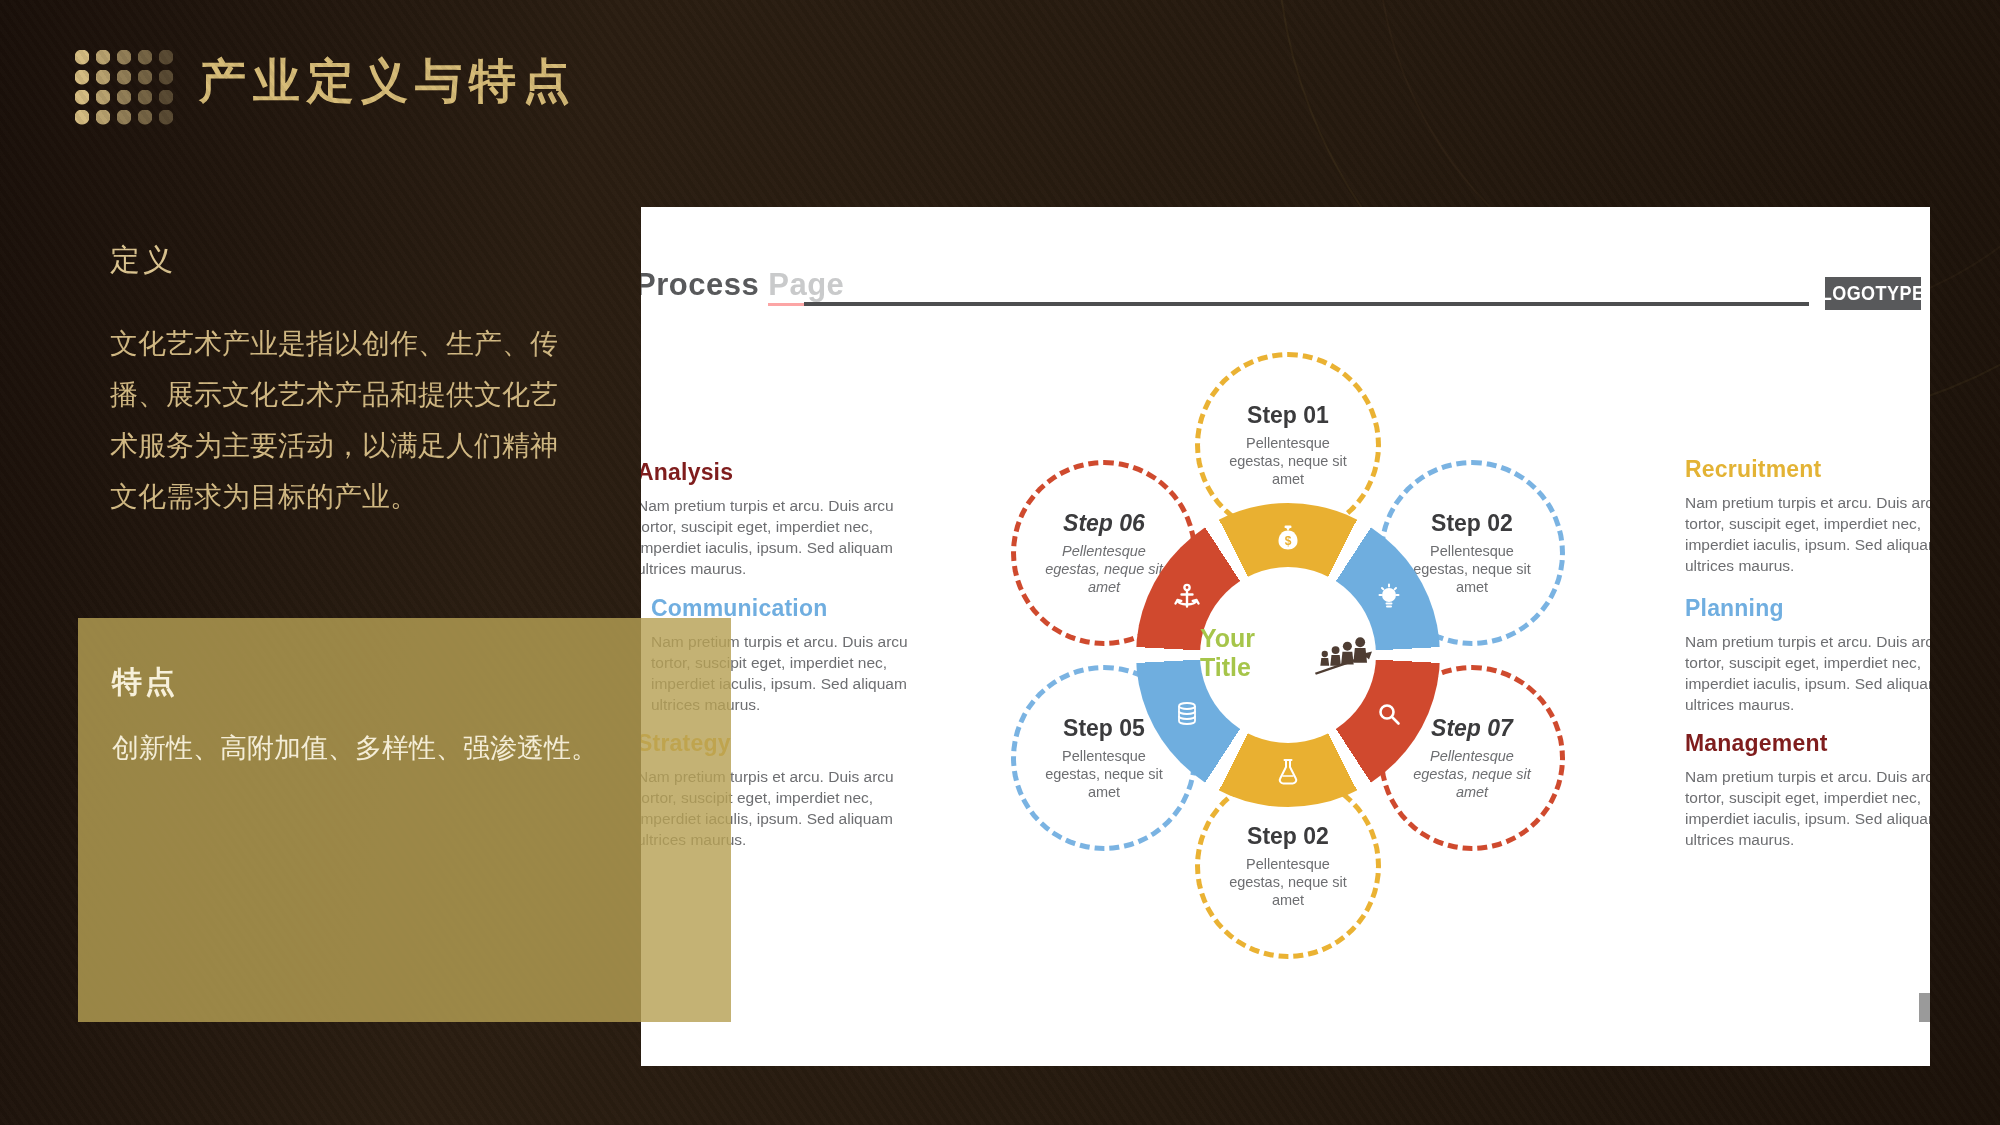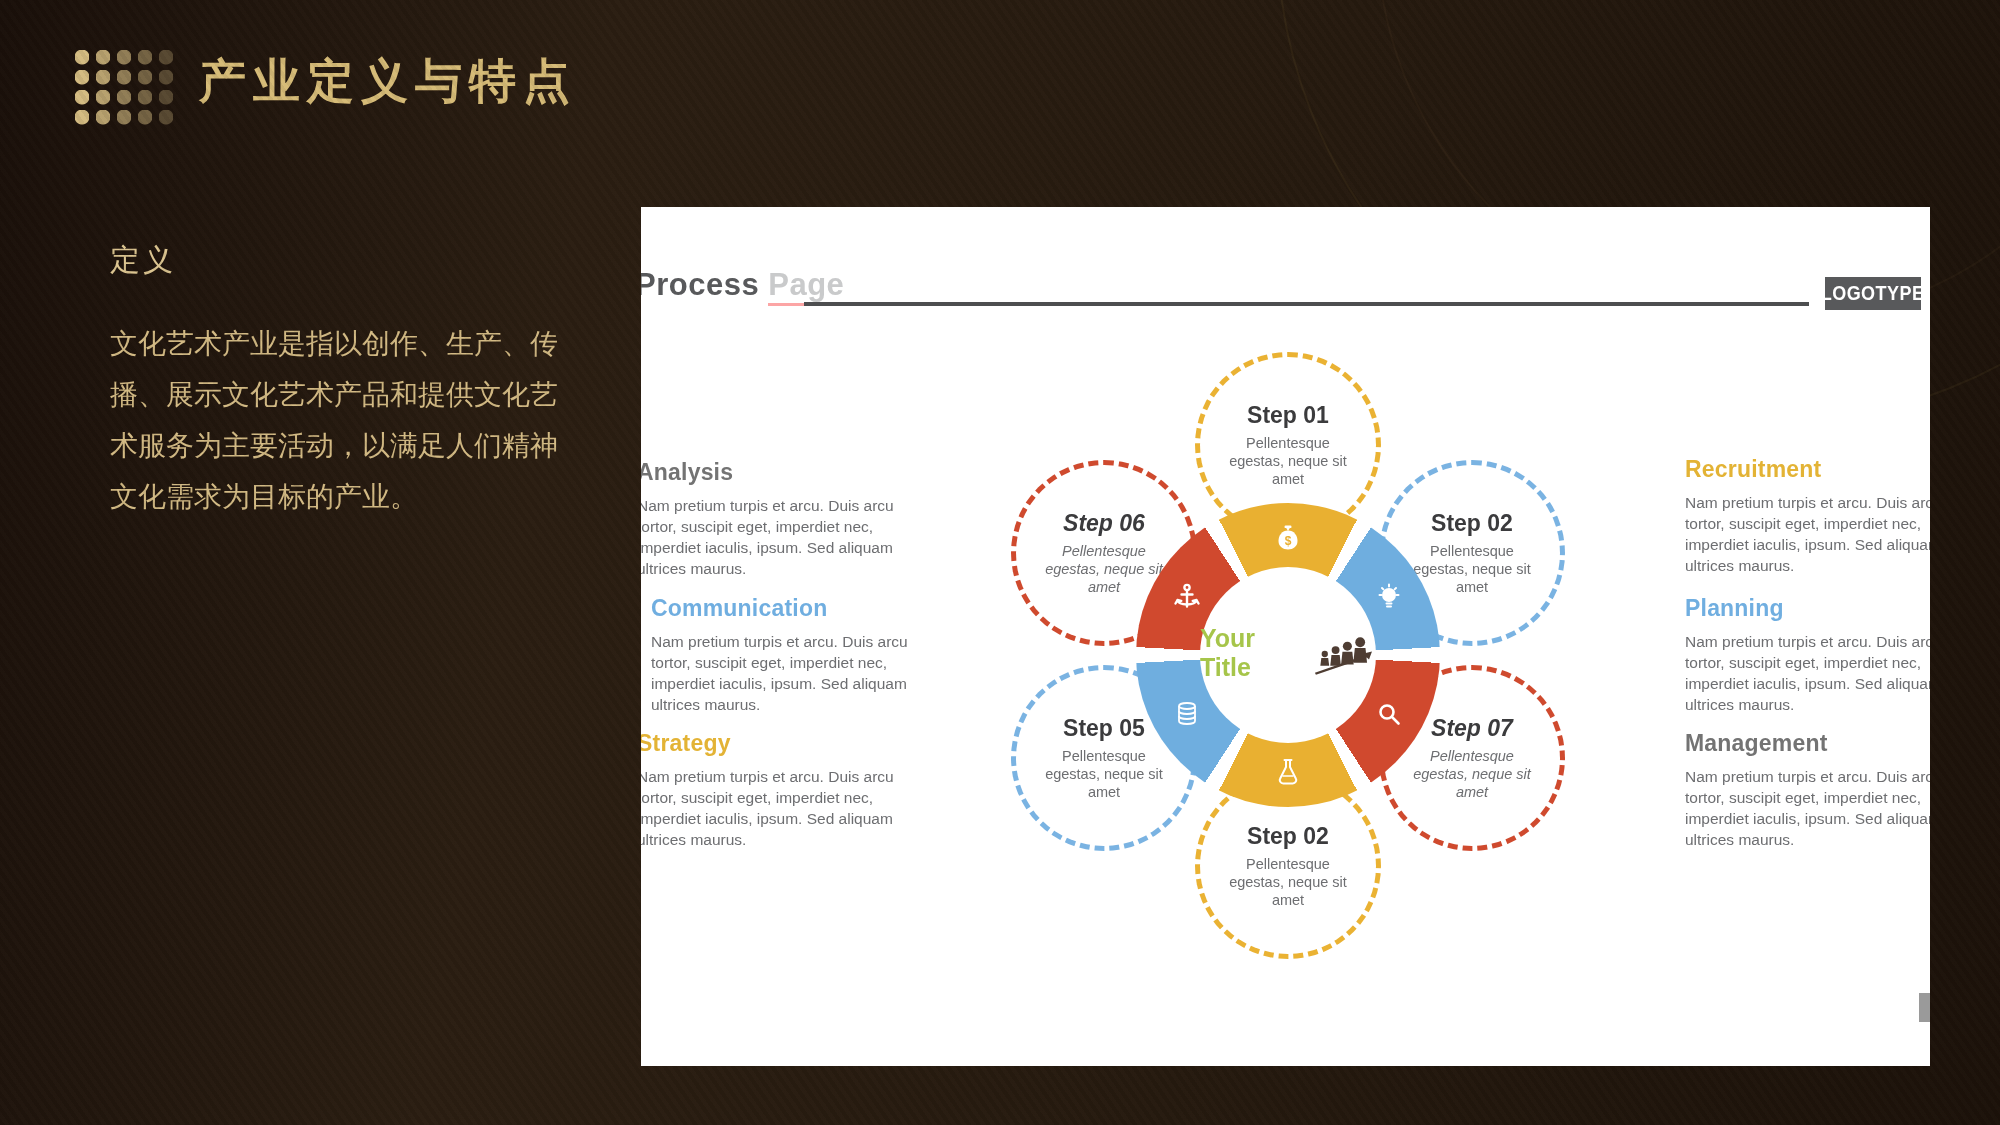--- a/index.html
+++ b/index.html
@@ -44,21 +44,21 @@
   .proc-title .w2{color:#c9cacb;border-bottom:3px solid #fca5a5;padding-bottom:1px;}
   .proc-rule{position:absolute;left:163px;top:95px;width:1005px;height:4px;background:#4d4e50;}
   .logotype{position:absolute;left:1184px;top:70px;width:96px;height:33px;background:#58595b;color:#ffffff;
     font-size:20px;font-weight:bold;letter-spacing:0.5px;display:flex;align-items:center;justify-content:center;
     transform-origin:center;}
   .logotype span{display:inline-block;transform:scaleX(0.9);}
 
   .col-sec{position:absolute;width:270px;}
   .col-sec h3{margin:0 0 9px 0;font-size:23px;font-weight:bold;letter-spacing:0.2px;}
   .col-sec p{margin:0;font-size:15.5px;line-height:21px;color:#6d6e71;}
-  .c-red{color:#737373;} .c-blue{color:#70aee0;} .c-gold{color:#e3b335;}
+  .c-red{color:#7f1d1d;} .c-blue{color:#70aee0;} .c-gold{color:#e3b335;}
 
   
   .step-circle{position:absolute;width:186px;height:186px;border-radius:50%;
     display:flex;align-items:center;justify-content:center;box-sizing:border-box;}
   .b-gold{border:5px dashed #eab233;} .b-blue{border:5px dashed #7ab3e2;} .b-red{border:5px dashed #cf4a2e;font-style:italic;}
   .step-text{text-align:center;width:130px;}
   .step-text .lbl{font-size:23px;font-weight:bold;color:#3b3b3d;margin-bottom:5px;}
   .step-text .dsc{font-size:14.5px;line-height:18px;color:#6d6e71;}
 
   .ring{position:absolute;left:495px;top:296px;width:304px;height:304px;border-radius:50%;
@@ -235,14 +235,18 @@
       <svg width="30" height="30" viewBox="0 0 30 30" stroke="#fff" fill="none" stroke-width="2.4" stroke-linecap="round">
         <circle cx="15" cy="5.5" r="2.6"></circle>
           <path d="M15 8.5v16M9.5 12.5h11"></path>
         <path d="M5.5 18c1.5 6 17.5 6 19 0M5.5 18l-2 3.5M5.5 18l3.8.8M24.5 18l2 3.5M24.5 18l-3.8.8"></path>
       </svg>
     </div>
 
     <div class="gray-chip"></div>
   </div>
 
+  <div class="feature-box">
+    <div class="feature-head">特点</div>
+    <div class="feature-body">创新性、高附加值、多样性、强渗透性。</div>
+  </div>
 
 </div>
 
 </body></html>

